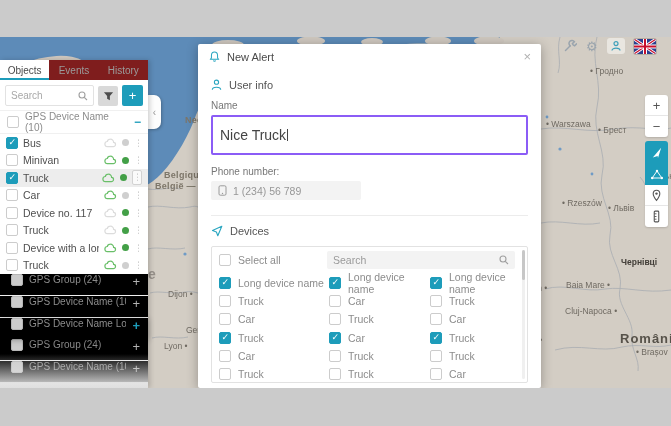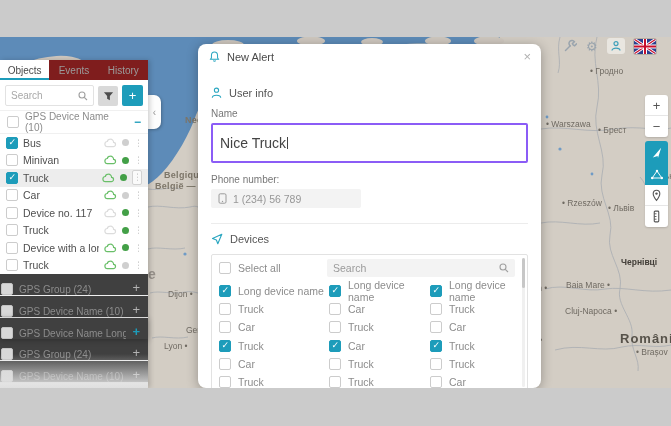--- a/index.html
+++ b/index.html
@@ -40,40 +40,40 @@
   .cb.faint{border-color:#e4e4e4;margin-left:-4px;opacity:.8}
   .srow{display:flex;align-items:center;gap:5px;padding:0 6px;height:17.5px;flex:none}
   .srow.hl{background:#ededed}
   .srow .dname{flex:1;font-size:10.5px;color:#4f4f4f;white-space:nowrap;overflow:hidden}
   .dot{width:7px;height:7px;border-radius:50%;flex:none}
   .dot.green{background:#43a047}.dot.grey{background:#cfcfcf}
   .cloud{flex:none}
   .cloud.green{color:#6abf69}.cloud.grey{color:#dcdcdc}
   .ell{color:#c0c0c0;font-size:9px;width:8px;text-align:center;flex:none}
   .srow.hl .ell{border:1px solid #d2d2d2;border-radius:2px;background:#fafafa;height:13px;line-height:12px}
-  .grow{display:flex;align-items:flex-end;gap:6px;padding:0 8px 0 5px;height:21px;border-bottom:1px solid #efefef;flex:none;background:#404040}
+  .grow{display:flex;align-items:flex-start;gap:6px;padding:0 8px 0 15px;height:21px;border-bottom:1px solid #efefef;flex:none;background:#000000}
   .grow .gname{flex:1;font-size:10px;color:#8c8c8c;white-space:nowrap;overflow:hidden}
   .grow .plus{color:#b3b3b3;font-size:13px}
   .grow.hl{box-shadow:0 1px 6px rgba(0,0,0,.3);position:relative;z-index:2;border-bottom:none}
   .grow.hl .plus{color:#1d9cba;font-weight:bold}
   .side-fade{position:absolute;left:0;right:0;bottom:0;height:34px;background:linear-gradient(rgba(255,255,255,0),#dfdfdf);z-index:5;pointer-events:none}
 
   .handle{position:absolute;left:148px;top:58px;width:13px;height:34px;background:#fdfdfd;border-radius:0 7px 7px 0;box-shadow:1px 1px 3px rgba(0,0,0,.25);z-index:2;display:flex;align-items:center;justify-content:center;color:#9a9a9a;font-size:10px}
 
   
-  .modal{position:absolute;left:198px;top:7px;width:343px;height:344px;background:#fff;z-index:4;box-shadow:0 2px 12px rgba(0,0,0,.3);border-radius:8px;box-sizing:border-box}
+  .modal{position:absolute;left:198px;top:7px;width:343px;height:344px;background:#fff;z-index:4;box-shadow:0 2px 12px rgba(0,0,0,.3);border-radius:2px;box-sizing:border-box}
   .m-header{display:flex;align-items:center;height:25px;padding:0 10px;gap:6px}
   .m-title{font-size:11px;color:#4a4a4a;flex:1}
   .m-close{color:#b0b0b0;font-size:13px;cursor:pointer}
   .m-tabs{display:flex;height:20px;font-size:10px}
   .m-tab{display:flex;align-items:center;justify-content:center;cursor:pointer}
   .m-tab.active{width:68px;color:#4a4a4a;border-bottom:2px solid #1d9cba;box-sizing:border-box}
   .m-tab.grey{background:#f1f1f1;color:#9b9b9b;width:53px}
   .m-body{padding:9px 13px 0}
-  .sec-head{display:flex;align-items:center;gap:7px;font-size:11px;color:#555;margin:9px 0 9px}
+  .sec-head{display:flex;align-items:center;gap:7px;font-size:11px;color:#555;margin:1px 0 9px}
   .field-label{font-size:10px;color:#777;margin-bottom:4px}
   .name-input{height:20px;border:2px solid #8b5cf6;border-radius:2px;display:flex;align-items:center;padding:8px 7px;font-size:14px;color:#444}
   .caret{width:1px;height:12px;background:#444;margin-left:1px}
   .two-col{display:flex;margin-top:11px}
   .fcol{width:150px}
   .fcol.first{margin-right:15px}
   .ghost-input{height:19px;background:#f3f3f3;border-radius:2px;display:flex;align-items:center;gap:6px;padding:0 7px;font-size:10.5px;color:#979797}
   .ghost-input .gi-icon{color:#9a9a9a;display:flex;align-items:center}
   .sect-divider{border-top:1px solid #ececec;margin:15px 0 9px}
   .devices-box{border:1px solid #e2e2e2;border-radius:2px;height:137px;position:relative;margin-top:4px;box-sizing:border-box}

